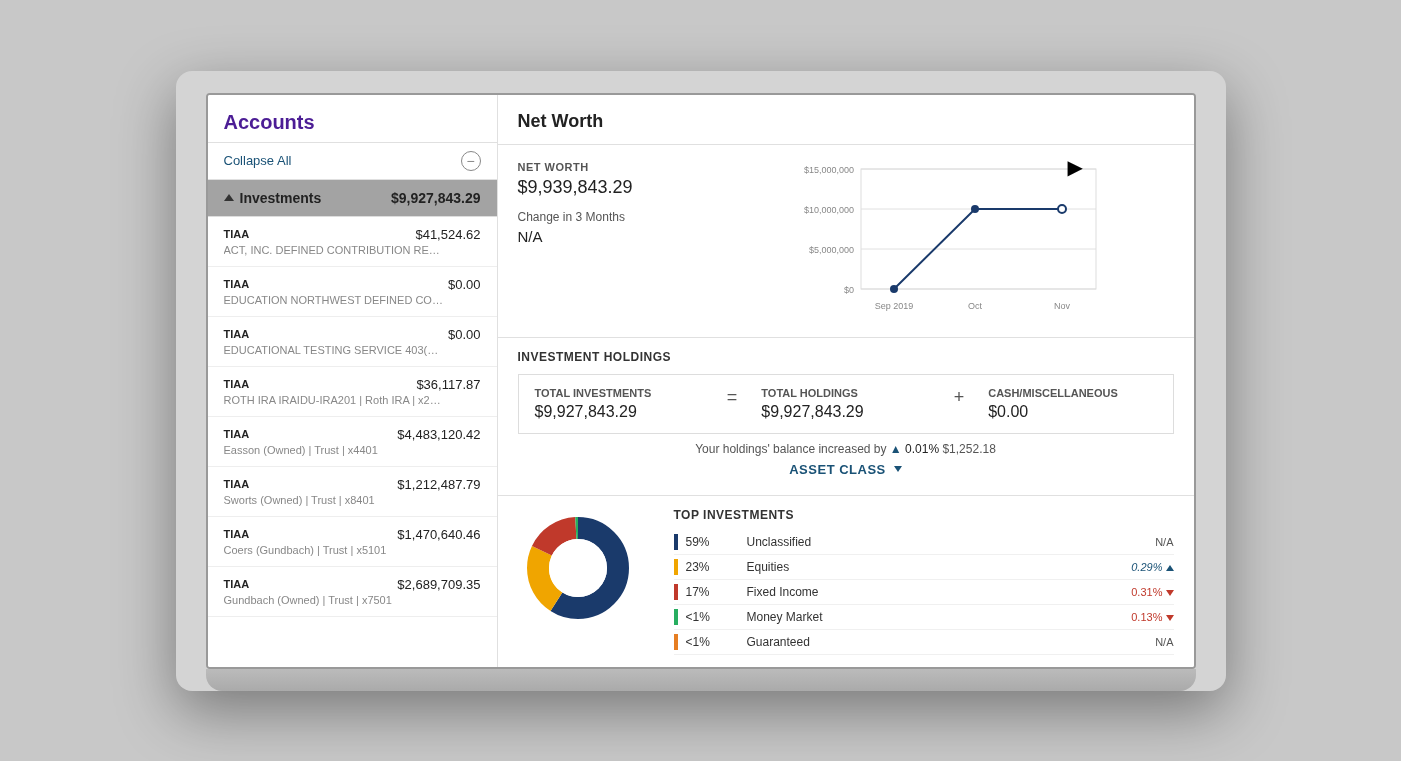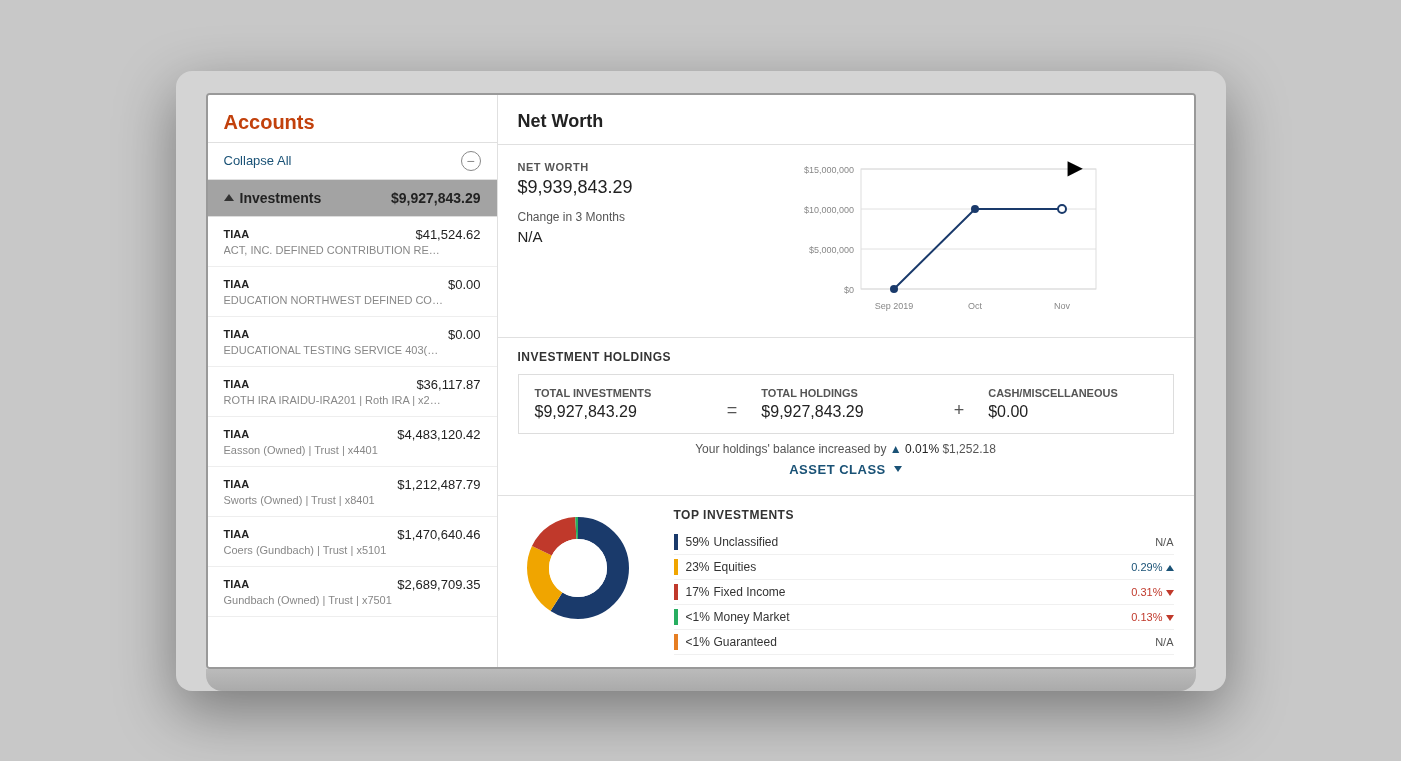--- a/index.html
+++ b/index.html
@@ -55,21 +55,21 @@
     }
 
     .sidebar-header {
       padding: 16px 16px 8px 16px;
       border-bottom: 1px solid #e0e0e0;
     }
 
     .sidebar-title {
       font-size: 20px;
       font-weight: bold;
-      color: #c2410c;
+      color: #4c1d95;
     }
 
     .sidebar-toolbar {
       display: flex;
       justify-content: space-between;
       align-items: center;
       padding: 8px 16px;
       border-bottom: 1px solid #e0e0e0;
     }
 
@@ -230,21 +230,21 @@
     }
 
     .holdings-box {
       border: 1px solid #ddd;
       padding: 12px 16px;
       margin-bottom: 8px;
     }
 
     .holdings-row {
       display: flex;
-      align-items: flex-end;
+      align-items: flex-start;
       gap: 20px;
     }
 
     .holdings-col {
       flex: 1;
     }
 
     .holdings-col-label {
       font-size: 11px;
       color: #555;
@@ -329,35 +329,36 @@
     }
 
     .inv-color-bar {
       width: 4px;
       height: 16px;
       margin-right: 8px;
       flex-shrink: 0;
     }
 
     .inv-pct {
-      width: 28px;
+      width: 61px;
       color: #333;
     }
 
     .inv-name {
       flex: 1;
       color: #333;
     }
 
     .inv-change {
       font-size: 11px;
     }
 
     .inv-change.positive {
       color: #1a5276;
+      font-style: italic;
     }
 
     .inv-change.negative {
       color: #c0392b;
     }
 
     .inv-change.neutral {
       color: #555;
     }
 

